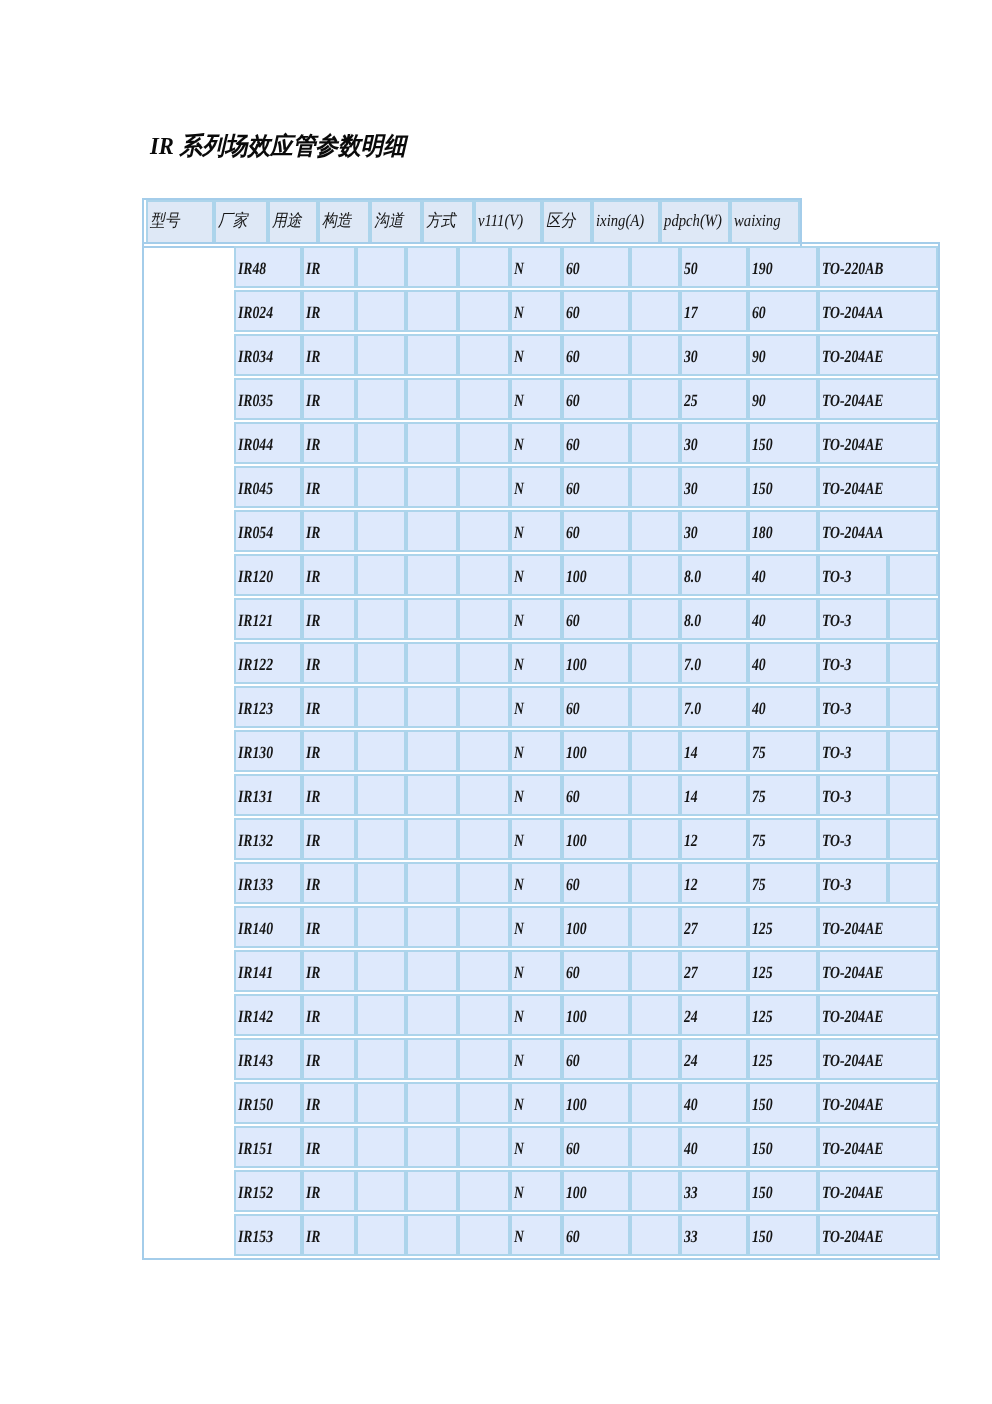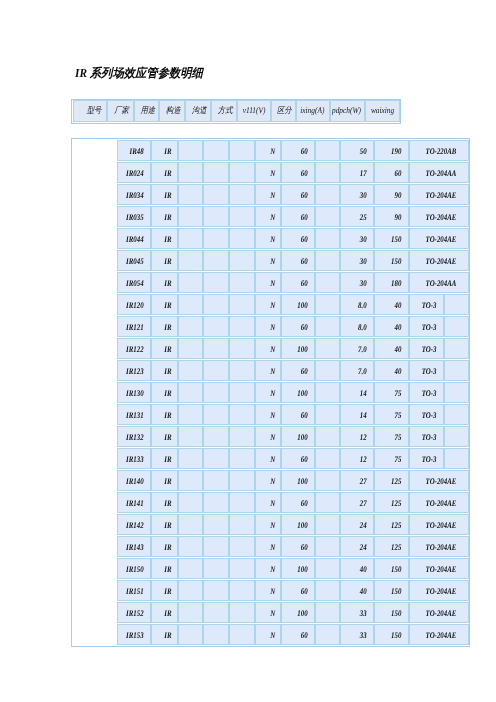--- a/index.html
+++ b/index.html
@@ -7,25 +7,25 @@
   body{width:496px;height:702px;background:var(--pagebg,#ffffff);overflow:hidden;
        font-family:"Liberation Serif","DejaVu Serif",serif;
        -webkit-font-smoothing:antialiased;text-rendering:geometricPrecision;}
   .page{position:relative;width:496px;height:702px;background:var(--pagebg,#fff);filter:grayscale(0);font-style:italic;}
 
   .doc-title{position:absolute;left:75.3px;top:66px;font-size:12.3px;font-weight:bold;
              line-height:14px;color:#0a0a0a;white-space:nowrap;
              transform:scaleX(0.92);transform-origin:0 50%;}
 
   .tbl-wrap{position:absolute;border:1px solid var(--outer,#a4cdea);background:transparent;
-            box-sizing:content-box;padding:0 0 0 1px;width:max-content;height:max-content;text-align:right;}
+            box-sizing:content-box;padding:0 0 0 1px;width:max-content;height:max-content;}
   #wrapHead{left:71px;top:99px;}
   #wrapHead table{margin-top:-1px;}
   #wrapHead td{height:22px;}
-  #wrapBody{left:71px;top:138px;padding-left:45px;}
+  #wrapBody{left:71px;top:121px;padding-left:45px;}
 
   table.main{border-collapse:separate;border-spacing:0 1px;table-layout:fixed;
              font-size:8.6px;line-height:10px;margin:0;}
   table.main td{border:1px solid var(--cellb,#acd4eb);background:var(--cellbg,#dee9fc);box-sizing:border-box;
       height:21px;padding:0;color:var(--txt,#141414);vertical-align:middle;
       white-space:nowrap;overflow:visible;}
   table.main td > span{display:block;transform:scaleX(0.80);transform-origin:0 50%;
       padding-left:1.2px;font-weight:bold;}
   table.main tr.hdr td{background:var(--hdrbg,#dee8f6);}
   table.main tr.hdr td > span{font-weight:normal;position:relative;top:-1.2px;

